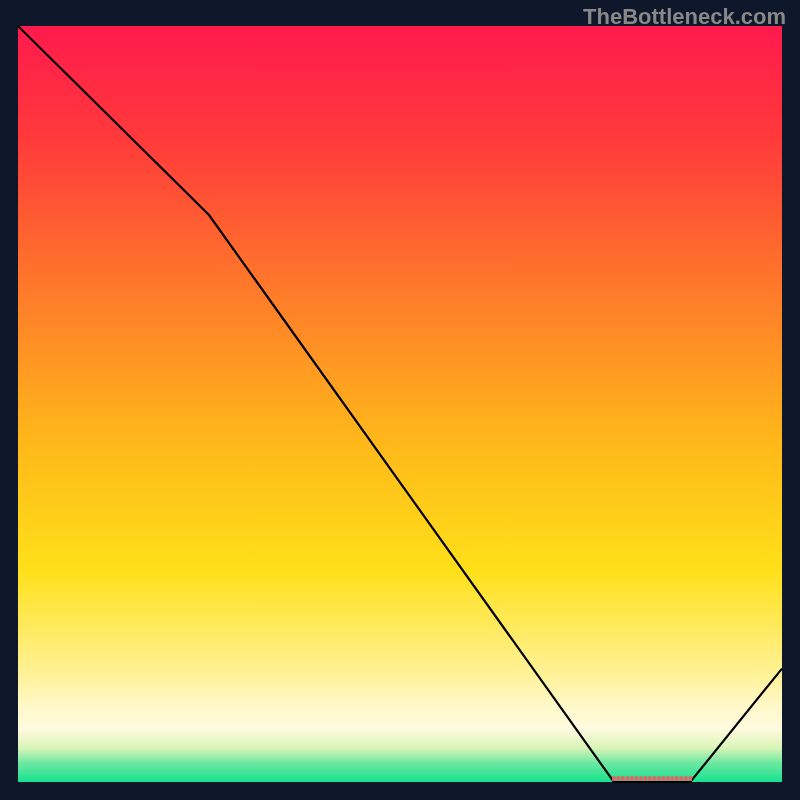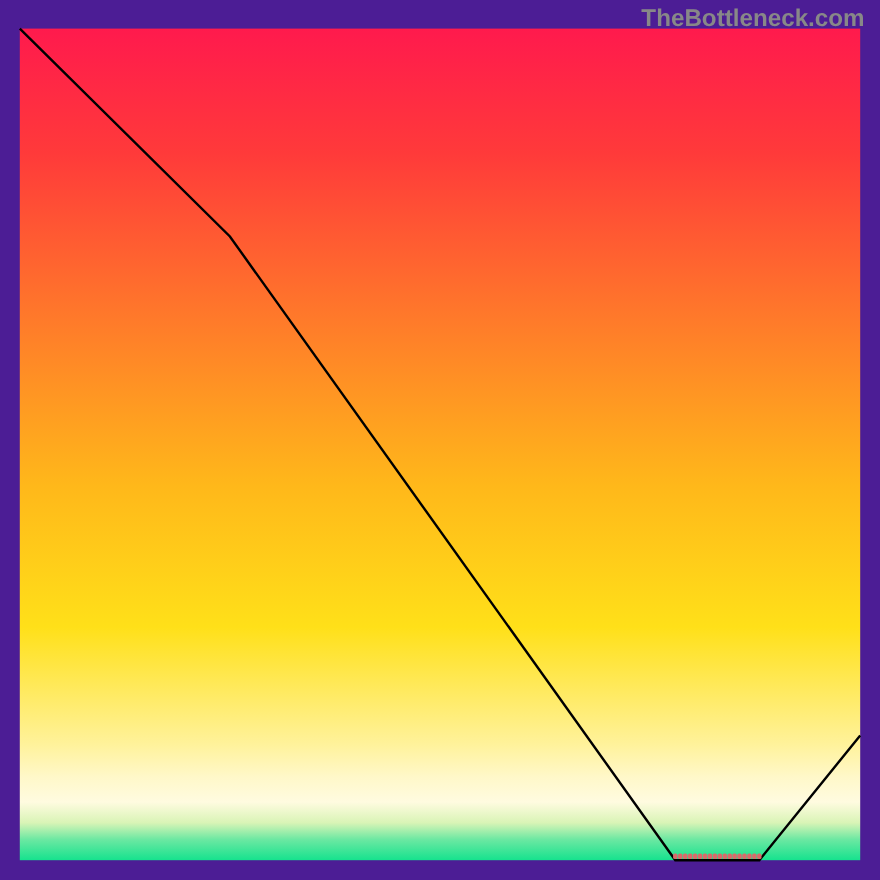--- a/index.html
+++ b/index.html
@@ -7,21 +7,21 @@
     padding: 0;
     width: 800px;
     height: 800px;
     overflow: hidden;
     font-family: Arial, sans-serif;
   }
   .container {
     position: relative;
     width: 800px;
     height: 800px;
-    background: #4c1d95;
+    background: #0f172a;
   }
   .watermark {
     position: absolute;
     top: 4px;
     right: 14px;
     font-size: 22px;
     font-weight: bold;
     color: #888888;
     z-index: 10;
   }

